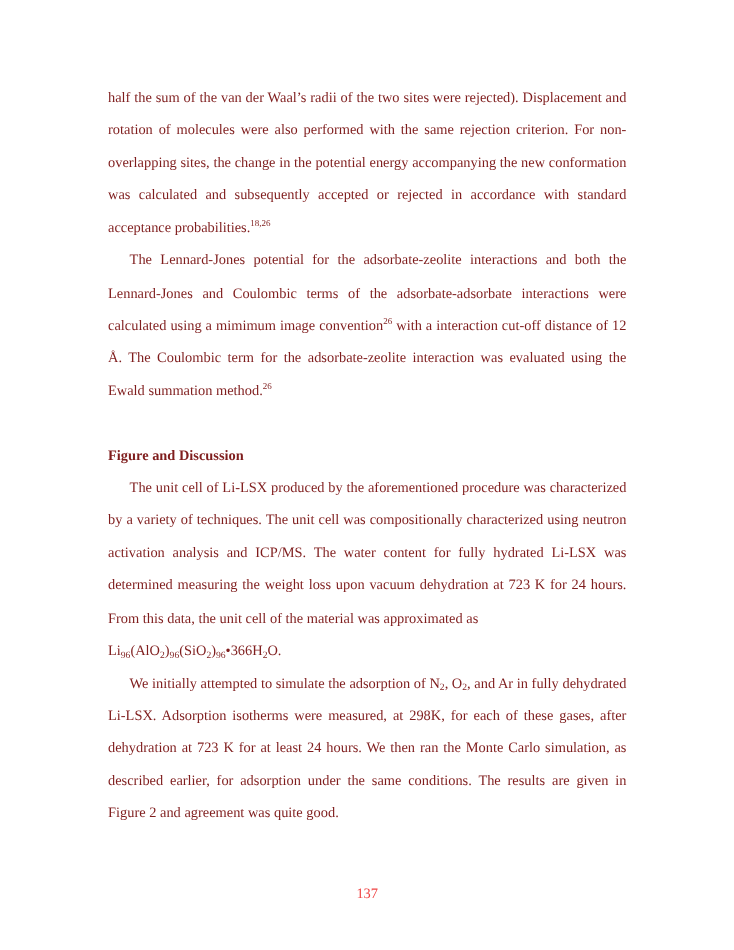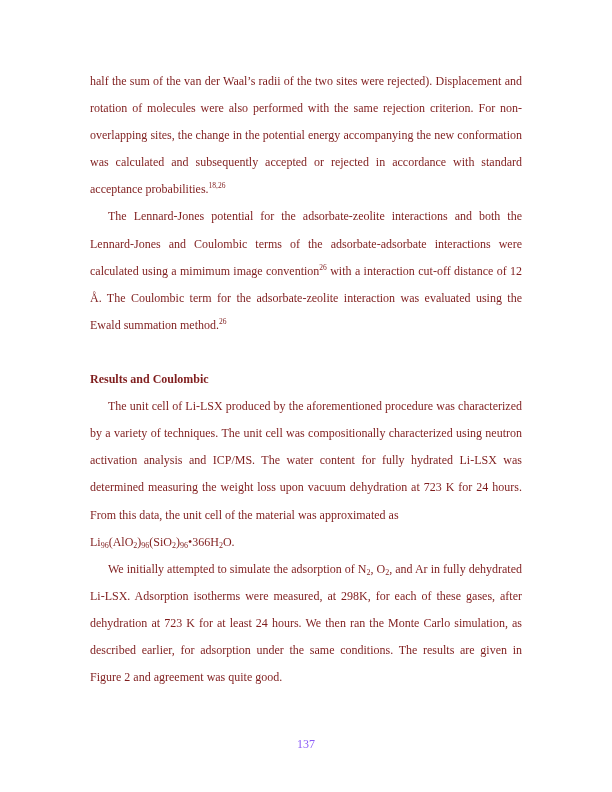--- a/index.html
+++ b/index.html
@@ -10,33 +10,33 @@
     line-height: 27.1px;
   }
   .para { margin: 0; text-align: justify; text-align-last: left; }
   .indent { text-indent: 18px; }
   .heading { font-weight: bold; margin: 0; }
   .spacer { height: 27.1px; }
   sup { font-size: 7.5px; line-height: 0; vertical-align: 5px; }
   sub { font-size: 8px; line-height: 0; vertical-align: -2px; }
   .page-number {
     position: absolute; left: 0; width: 612px; top: 737px; text-align: center;
-    font-family: "Liberation Serif", serif; font-size: 12px; color: #8b5cf6;
+    font-family: "Liberation Serif", serif; font-size: 12px; color: #ef4444;
   }
 </style>
 </head>
 <body>
 
 <div class="page">
   <p class="para"><span>half the sum of the van der Waal’s radii of the two sites were rejected).  Displacement and rotation of molecules were also performed with the same rejection criterion.  For non-overlapping sites, the change in the potential energy accompanying the new conformation was calculated and subsequently accepted or rejected in accordance with standard acceptance probabilities.</span><sup>18,26</sup></p>
 
   <p class="para indent"><span>The Lennard-Jones potential for the adsorbate-zeolite interactions and both the Lennard-Jones and Coulombic terms of the adsorbate-adsorbate interactions were calculated using a mimimum image convention</span><sup>26</sup><span> with a interaction cut-off distance of 12 Å.  The Coulombic term for the adsorbate-zeolite interaction was evaluated using the Ewald summation method.</span><sup>26</sup></p>
 
   <div class="spacer"></div>
 
-  <p class="heading">Results and Coulombic</p>
+  <p class="heading">Figure and Discussion</p>
 
   <p class="para indent"><span>The unit cell of Li-LSX produced by the aforementioned procedure was characterized by a variety of techniques.  The unit cell was compositionally characterized using neutron activation analysis and ICP/MS.  The water content for fully hydrated Li-LSX was determined measuring the weight loss upon vacuum dehydration at 723 K for 24 hours.  From this data, the unit cell of the material was approximated as</span><br><span><span>Li</span><sub>96</sub><span>(AlO</span><sub>2</sub><span>)</span><sub>96</sub><span>(SiO</span><sub>2</sub><span>)</span><sub>96</sub><span>•366H</span><sub>2</sub><span>O.</span></span></p>
 
   <p class="para indent"><span>We initially attempted to simulate the adsorption of N</span><sub>2</sub><span>, O</span><sub>2</sub><span>, and Ar in fully dehydrated Li-LSX.  Adsorption isotherms were measured, at 298K, for each of these gases, after dehydration at 723 K for at least 24 hours.  We then ran the Monte Carlo simulation, as described earlier, for adsorption under the same conditions.  The results are given in Figure 2 and agreement was quite good.</span></p>
 </div>
 
 <div class="page-number">137</div>
 
 </body></html>

